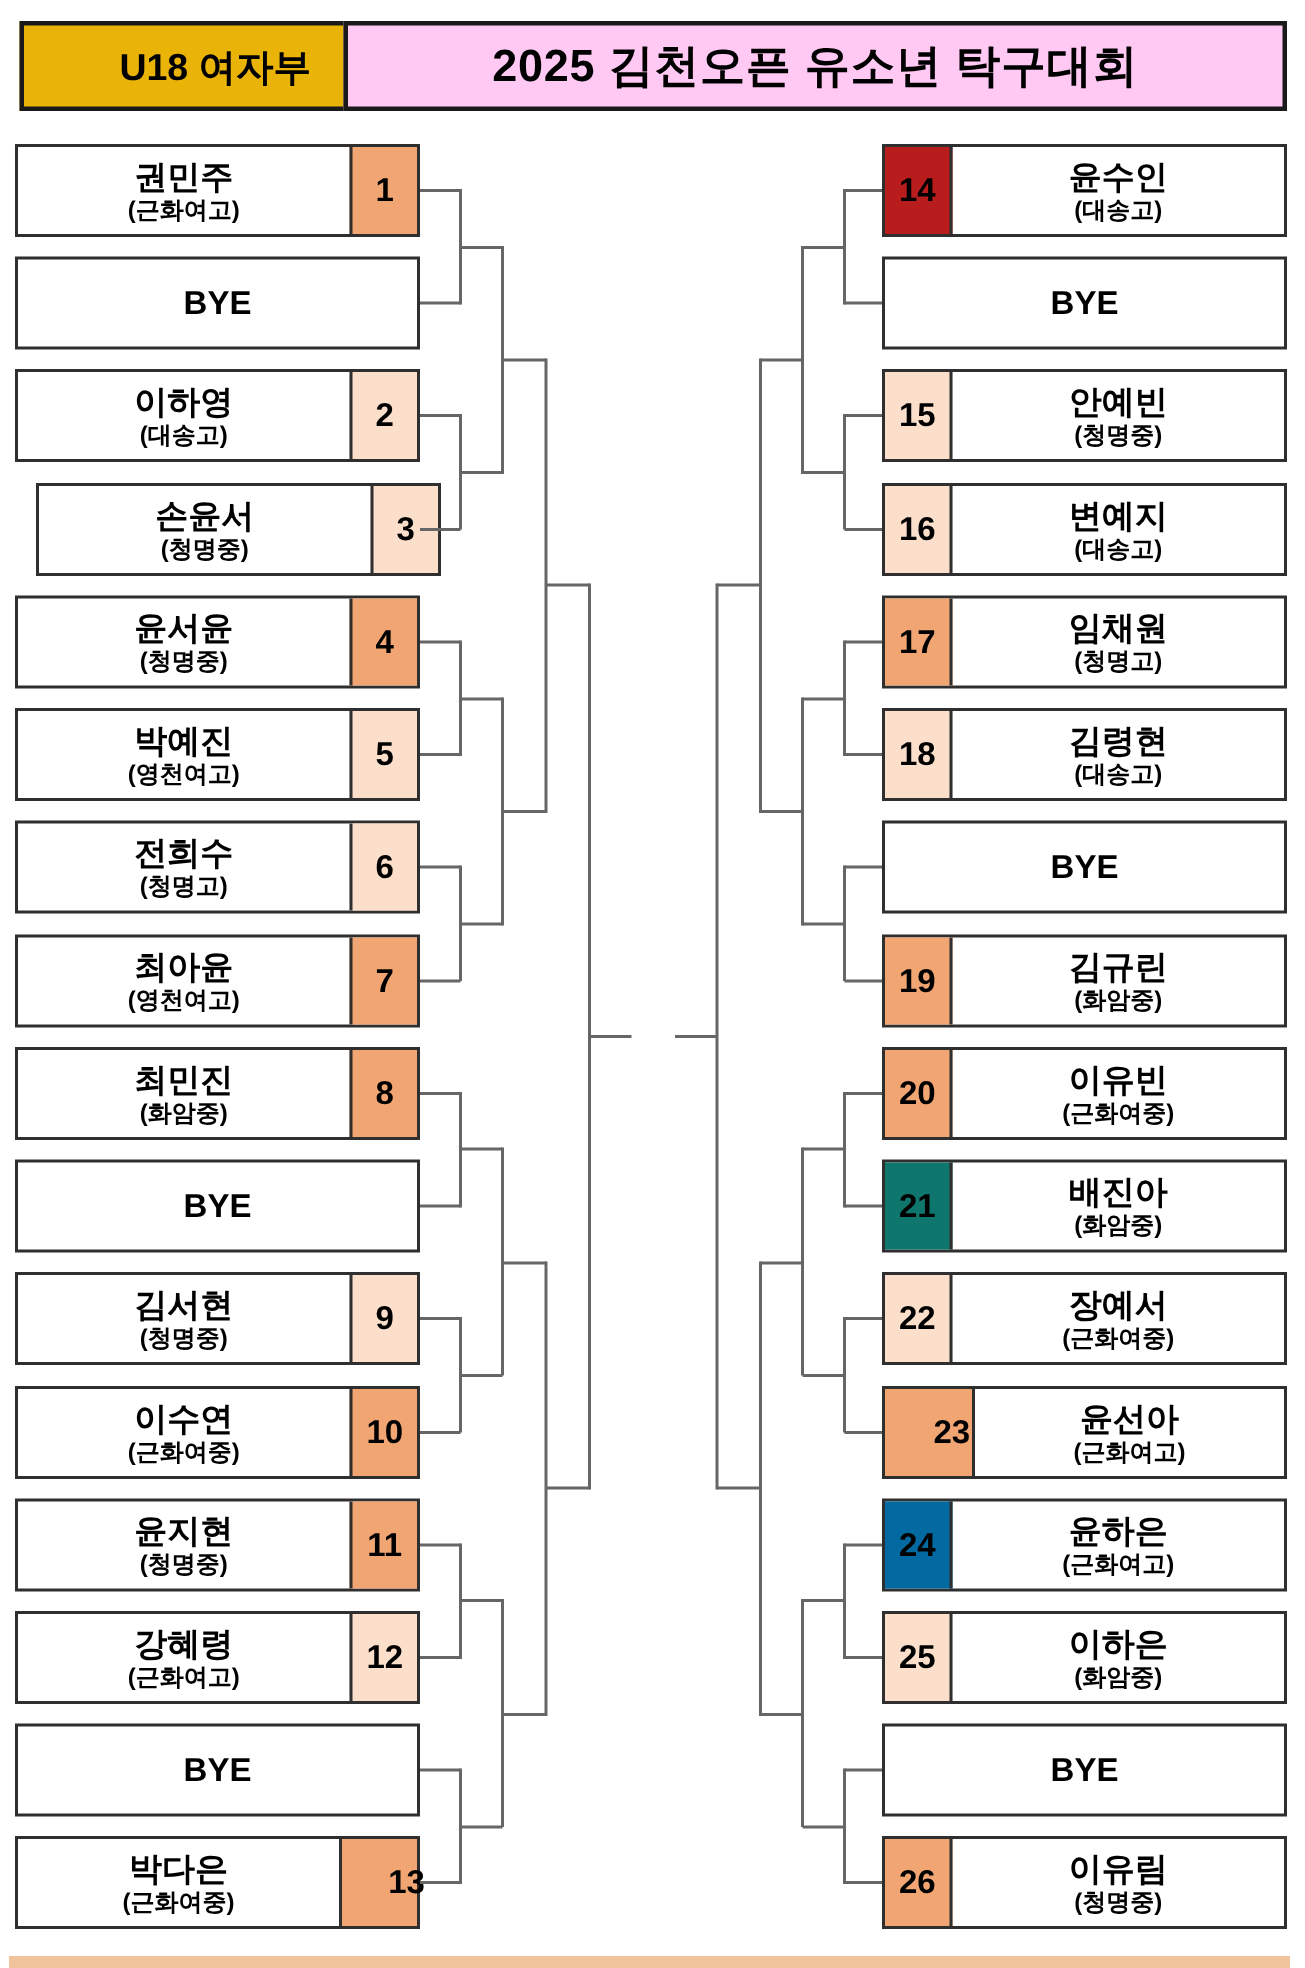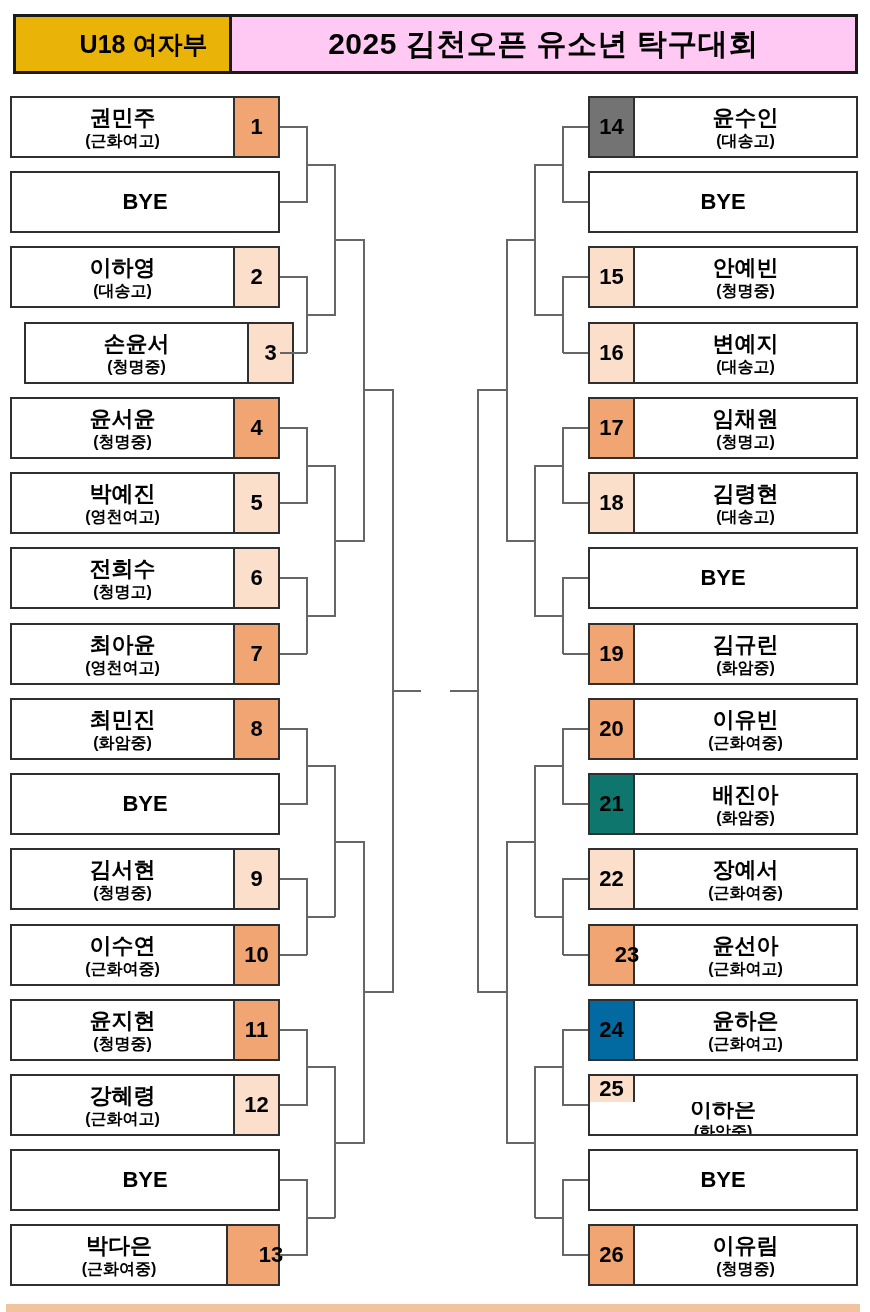--- a/index.html
+++ b/index.html
@@ -193,21 +193,21 @@
     <div class="line" style="left: 335px; top: 1142px; width: 29px; height: 2px; background: rgb(102, 102, 102);"></div>
     <div class="line" style="left: 363px; top: 239px; width: 2px; height: 303px; background: rgb(102, 102, 102);"></div>
     <div class="line" style="left: 363px; top: 841px; width: 2px; height: 303px; background: rgb(102, 102, 102);"></div>
     <div class="line" style="left: 364px; top: 389px; width: 29px; height: 2px; background: rgb(102, 102, 102);"></div>
     <div class="line" style="left: 364px; top: 991px; width: 29px; height: 2px; background: rgb(102, 102, 102);"></div>
     <div class="line" style="left: 392px; top: 389px; width: 2px; height: 604px; background: rgb(102, 102, 102);"></div>
     <div class="line" style="left: 393px; top: 690px; width: 28px; height: 2px; background: rgb(102, 102, 102);"></div>
   </div>
 <div id="bracket-right">
     <div class="slot" style="left: 588px; top: 96px; border-color: rgb(47, 47, 47);">
-      <div class="cell-seed seed-left" style="width: 45px; border-color: rgb(47, 47, 47); background: #737373;">14</div>
+      <div class="cell-seed seed-left" style="width: 45px; border-color: rgb(47, 47, 47); background: #b91c1c;">14</div>
       <div class="cell-name">
         <div class="p-name">윤수인</div>
         <div class="p-school">(대송고)</div>
       </div>
     </div>
     <div class="slot bye-slot" style="left: 588px; top: 171px; border-color: rgb(47, 47, 47);">
       <div class="bye-label">BYE</div>
     </div>
     <div class="slot" style="left: 588px; top: 246px; border-color: rgb(47, 47, 47);">
       <div class="cell-seed seed-left" style="width: 45px; border-color: rgb(47, 47, 47); background: rgb(251, 223, 203);">15</div>
@@ -262,34 +262,34 @@
       </div>
     </div>
     <div class="slot" style="left: 588px; top: 848px; border-color: rgb(47, 47, 47);">
       <div class="cell-seed seed-left" style="width: 45px; border-color: rgb(47, 47, 47); background: rgb(251, 223, 203);">22</div>
       <div class="cell-name">
         <div class="p-name">장예서</div>
         <div class="p-school">(근화여중)</div>
       </div>
     </div>
     <div class="slot" style="left: 588px; top: 924px; border-color: rgb(47, 47, 47);">
-      <div class="cell-seed seed-left" style="width: 45px; border-color: rgb(47, 47, 47); background: rgb(240, 165, 115); padding-left: 31px;">23</div>
+      <div class="cell-seed seed-left" style="width: 60px; border-color: rgb(47, 47, 47); background: rgb(240, 165, 115); padding-left: 31px;">23</div>
       <div class="cell-name">
         <div class="p-name">윤선아</div>
         <div class="p-school">(근화여고)</div>
       </div>
     </div>
     <div class="slot" style="left: 588px; top: 999px; border-color: rgb(47, 47, 47);">
       <div class="cell-seed seed-left" style="width: 45px; border-color: rgb(47, 47, 47); background: #0369a1;">24</div>
       <div class="cell-name">
         <div class="p-name">윤하은</div>
         <div class="p-school">(근화여고)</div>
       </div>
     </div>
-    <div class="slot" style="left: 588px; top: 1074px; border-color: rgb(47, 47, 47); flex-direction: column;">
+    <div class="slot" style="left: 588px; top: 1074px; border-color: rgb(47, 47, 47);">
       <div class="cell-seed seed-left" style="width: 45px; border-color: rgb(47, 47, 47); background: rgb(251, 223, 203);">25</div>
       <div class="cell-name">
         <div class="p-name">이하은</div>
         <div class="p-school">(화암중)</div>
       </div>
     </div>
     <div class="slot bye-slot" style="left: 588px; top: 1149px; border-color: rgb(47, 47, 47);">
       <div class="bye-label">BYE</div>
     </div>
     <div class="slot" style="left: 588px; top: 1224px; border-color: rgb(47, 47, 47);">

